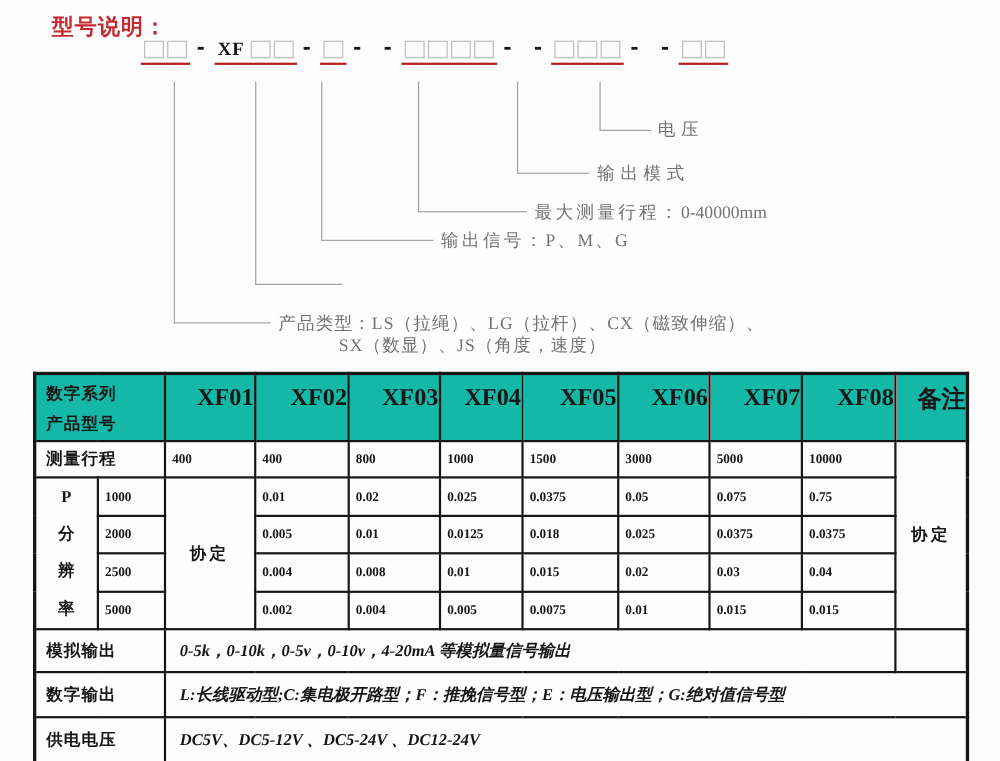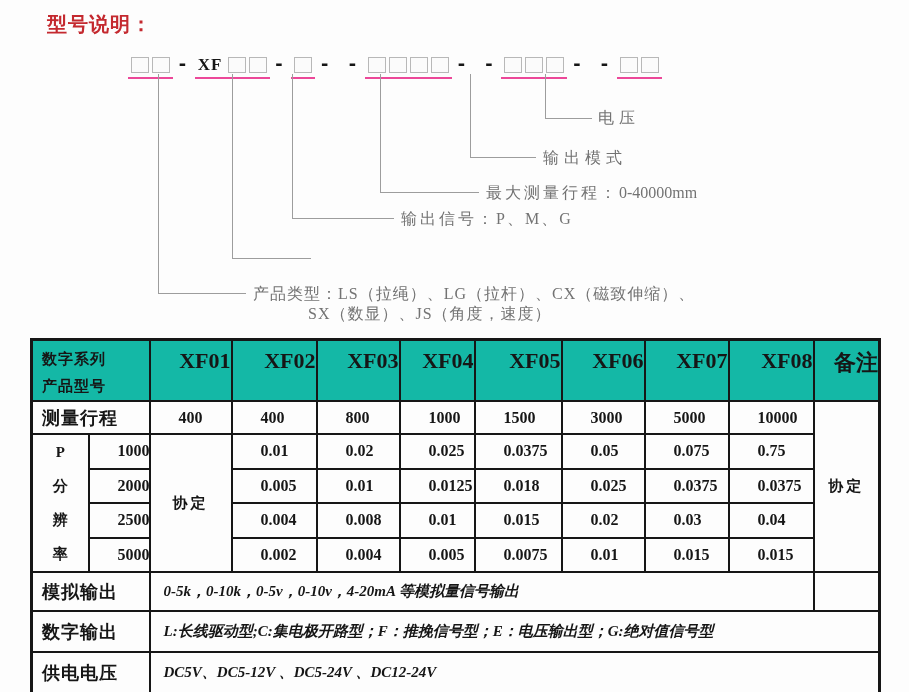--- a/index.html
+++ b/index.html
@@ -6,21 +6,21 @@
   html,body { width:909px; height:692px; background:#ffffff; }
   body { font-family:"Liberation Serif","DejaVu Serif",serif; color:#161616; }
   .page { position:relative; width:909px; height:692px; background:#fdfdfd; overflow:hidden; }
 
   
   .title { position:absolute; left:47px; top:11px; font-family:"DejaVu Sans","Liberation Sans",sans-serif;
            font-weight:bold; font-size:20px; color:#c4292f; letter-spacing:1px; }
 
   
   .code-line { position:absolute; left:128px; top:36px; display:flex; align-items:flex-end; }
-  .code-group { display:inline-flex; align-items:flex-end; gap:3px; border-bottom:2px solid #ec4899; padding:0 3px 4px 3px;margin-top:20px; }
+  .code-group { display:inline-flex; align-items:flex-end; gap:3px; border-bottom:2px solid #b91c1c; padding:0 3px 4px 3px; }
   .code-box { width:18px; height:16px; border:1px solid #b8b8b8; background:#fbfbfb; display:inline-block; }
   .code-prefix { font-weight:bold; font-size:17px; line-height:17px; letter-spacing:1px; padding-right:2px; }
   .code-sep { font-weight:bold; font-size:18px; line-height:16px; padding:0 4px 7px 4px; letter-spacing:3px;
               font-family:"DejaVu Sans Mono","Liberation Mono",monospace; }
 
   
   .vline { position:absolute; width:1px; background:#9d9d9d; }
   .hline { position:absolute; height:1px; background:#9d9d9d; }
 
   
@@ -31,22 +31,22 @@
   .co-v { letter-spacing:2px; }
 
   
   .spec { position:absolute; left:30px; top:338px; width:848px; border-collapse:collapse;
           table-layout:fixed; border:3px solid #161616; }
   .spec td { border:2px solid #161616; font-weight:bold; overflow:hidden; }
   .hdr td { background:#14b8a6; vertical-align:top; }
   .hdr-first { padding:5px 0 0 9px; font-size:15px; }
   .hdr-first .blk { display:block; line-height:27px; letter-spacing:1px; }
   .hdr-model { text-align:right; padding-top:7px; font-size:22px;padding-left:12px; }
-  .lbl { padding-left:9px; font-size:18px; vertical-align:middle; letter-spacing:1px; }
-  .num { padding-left:28px; font-size:16px; vertical-align:middle; }
+  .lbl { padding-left:9px; font-size:15px; vertical-align:middle; letter-spacing:1px; }
+  .num { padding-left:6px; font-size:12px; vertical-align:middle; }
   .agree { text-align:center; vertical-align:middle; font-size:15px; letter-spacing:3px; }
   .p-axis { vertical-align:middle; }
   .p-axis div { height:34px; line-height:34px; text-align:center; font-size:15px; }
   .txt { padding-left:13px; font-size:15px; vertical-align:middle;font-style:italic; }
 </style>
 </head>
 <body>
 
 <div class="page">
 

